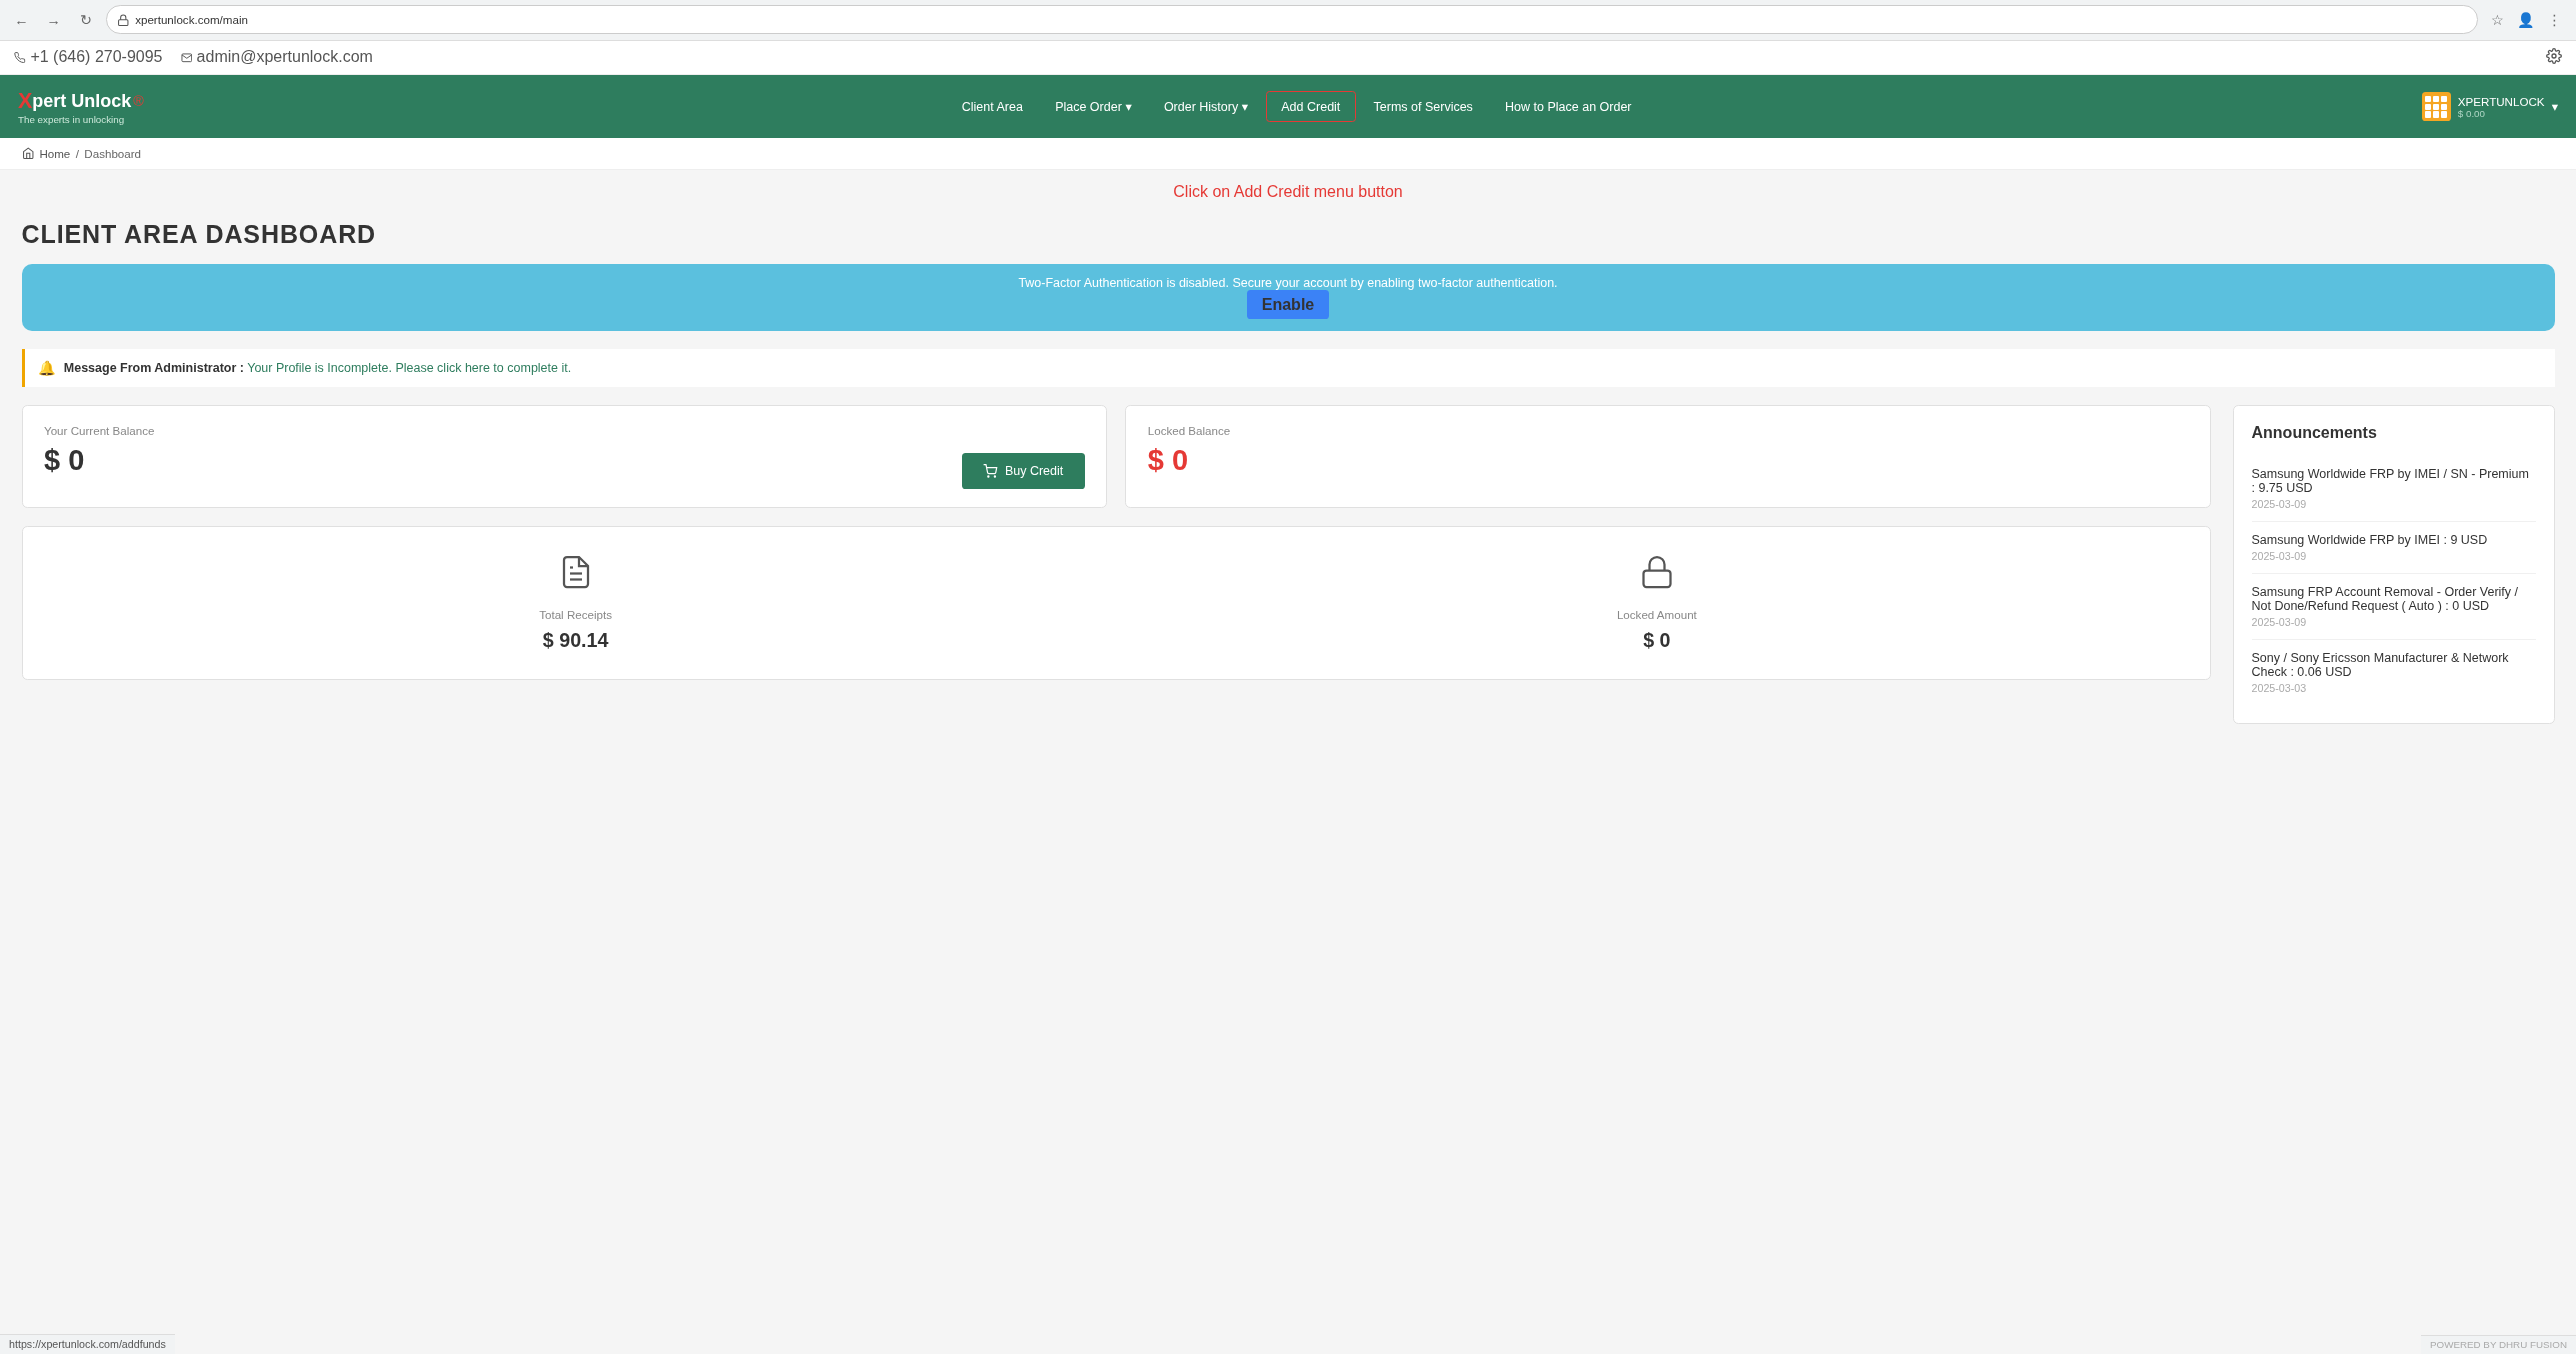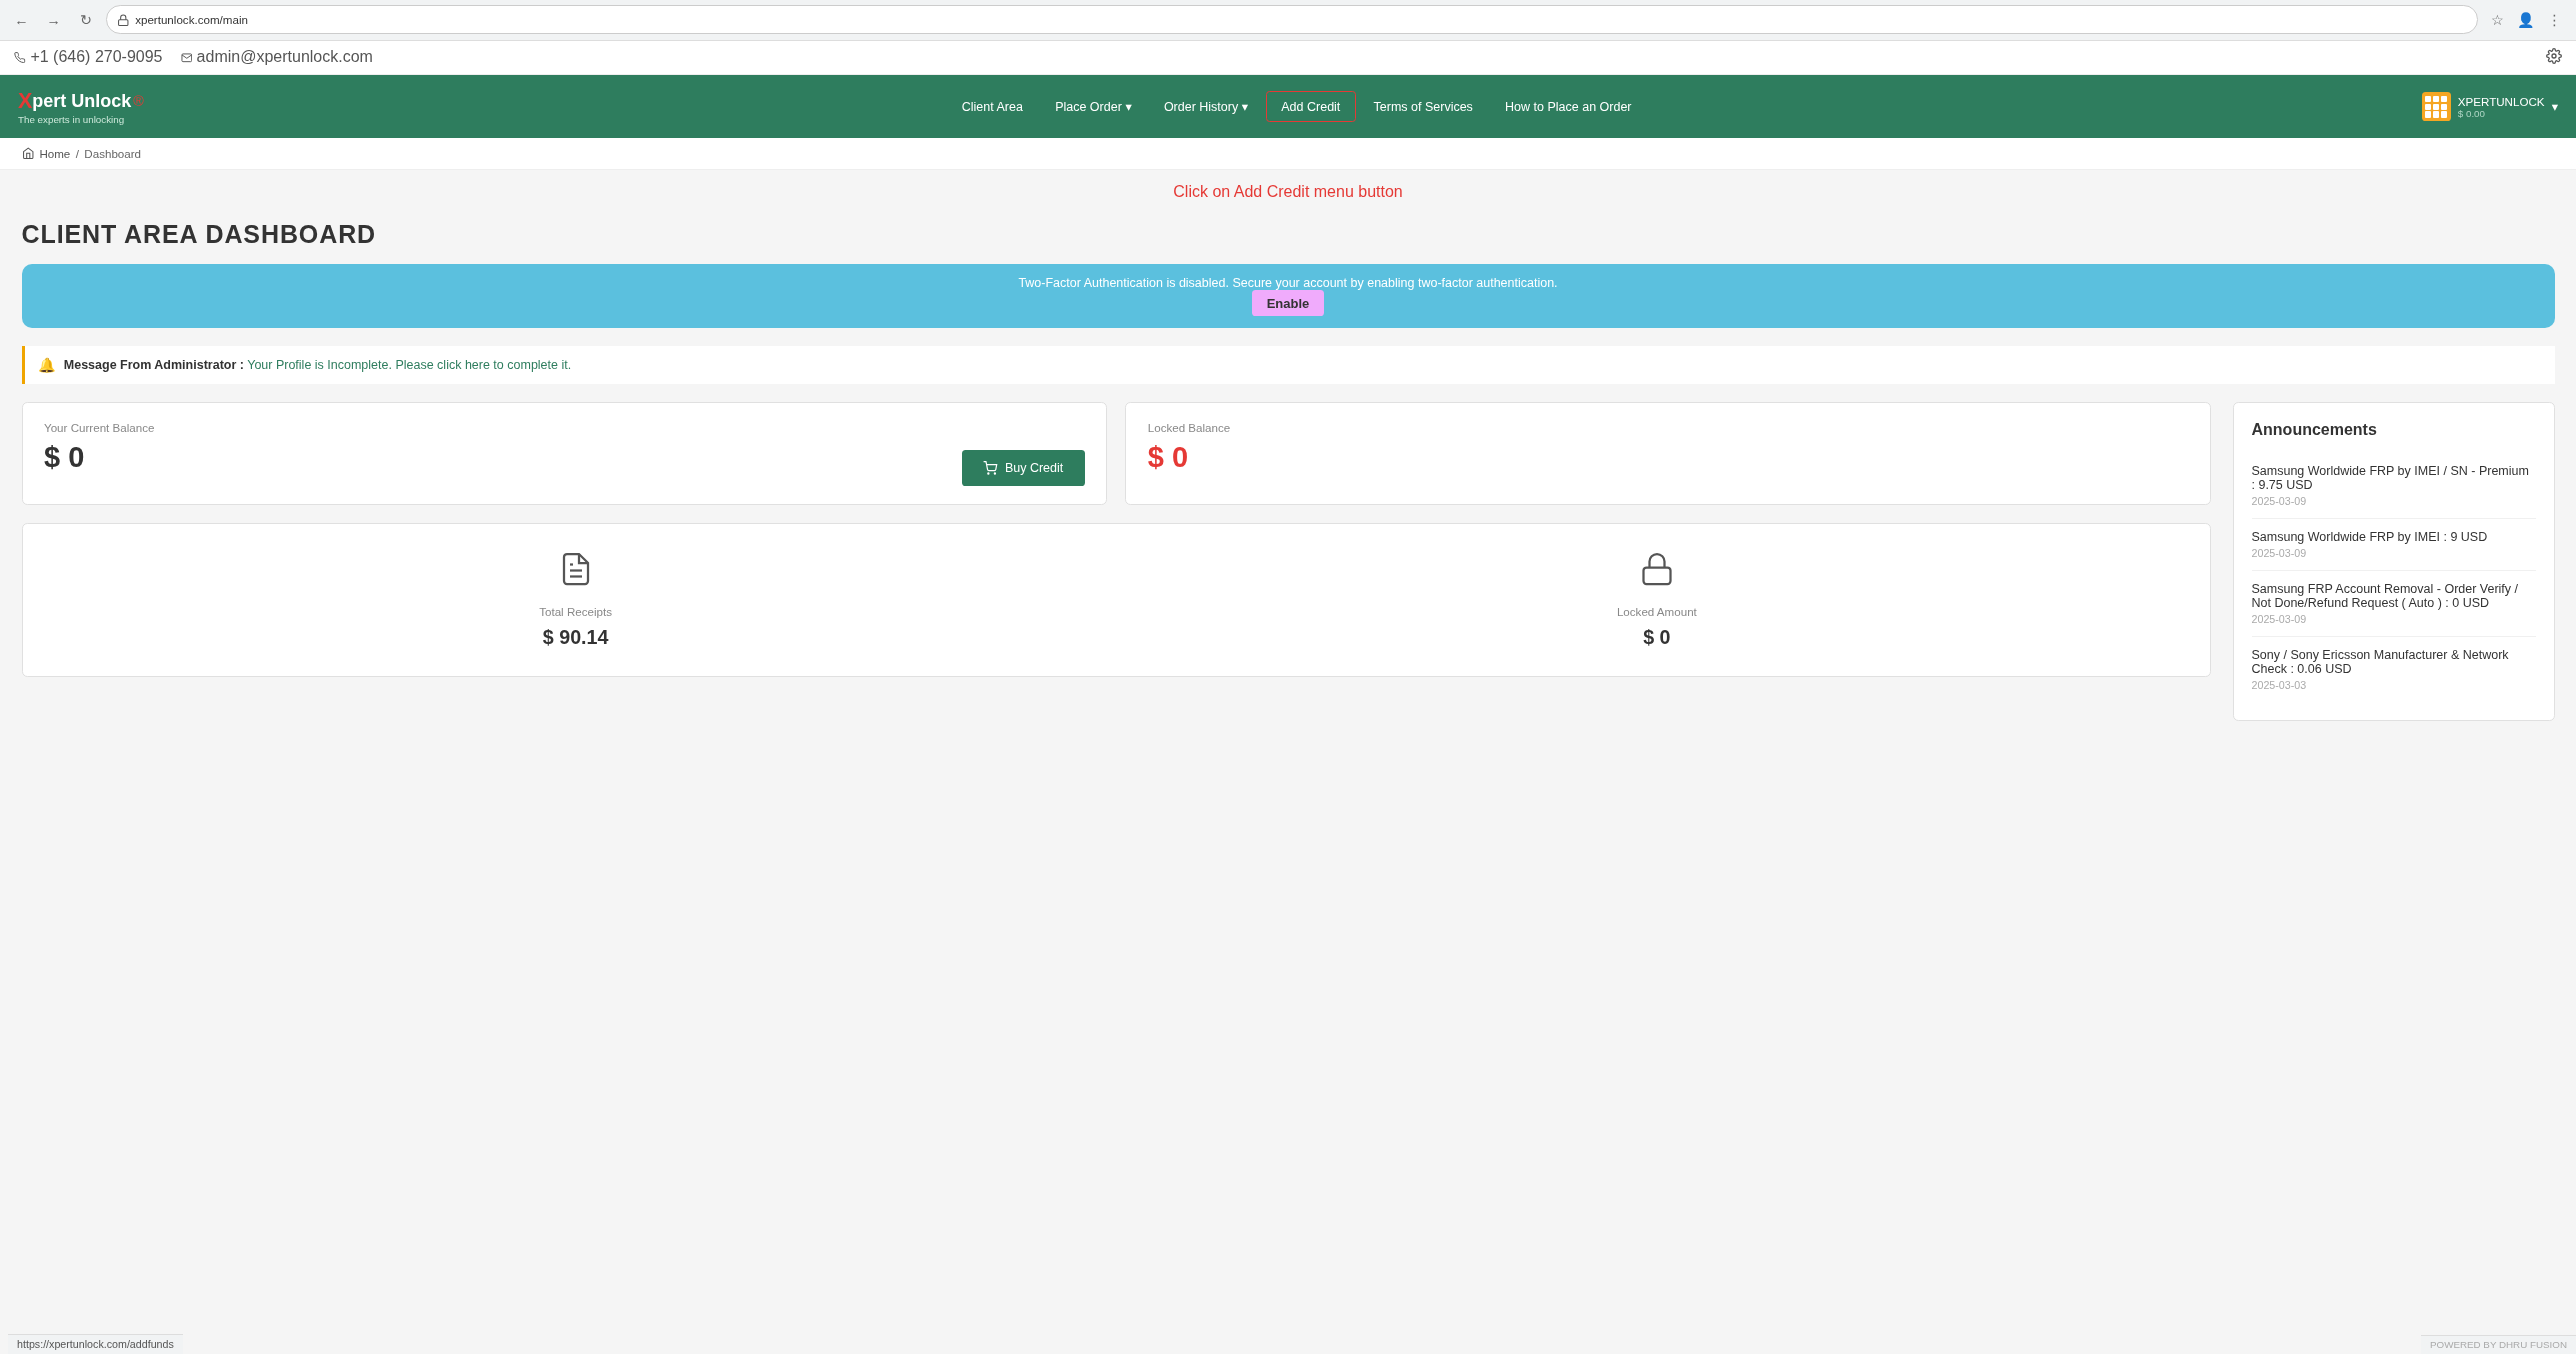--- a/index.html
+++ b/index.html
@@ -161,27 +161,27 @@
       padding: 12.5px 18px;
       border-radius: 10px;
       display: flex;
       justify-content: space-between;
       align-items: center;
       margin-bottom: 18px;
       font-size: 12.5px;
       flex-direction: column;
     }
     .twofa-enable-btn {
-      background: #f0abfc;
+      background: #3b82f6;
       color: #333;
       border: none;
       padding: 5.4px 14.3px;
       border-radius: 3.6px;
       cursor: pointer;
-      font-size: 13px;
+      font-size: 16px;
       font-weight: bold;
     }
 
     
     .admin-message {
       background: white;
       border-left: 3.6px solid #f0a500;
       padding: 10.7px 14.3px;
       margin-bottom: 18px;
       font-size: 12.5px;
@@ -264,21 +264,21 @@
       border-bottom: 0.9px solid #f0f0f0;
     }
     .announcement-item:last-child { border-bottom: none; }
     .announcement-title { font-size: 12.5px; color: #333; margin-bottom: 3.6px; }
     .announcement-date { font-size: 10.7px; color: #aaa; }
 
     
     .footer-url-bar {
       position: fixed;
       bottom: 0;
-      left: 8px;
+      left: 0;
       background: #f1f3f4;
       padding: 3.6px 9px;
       font-size: 10.7px;
       color: #555;
       border-top: 0.9px solid #ddd;
     }
     .powered-by {
       position: fixed;
       bottom: 0;
       right: 0;

